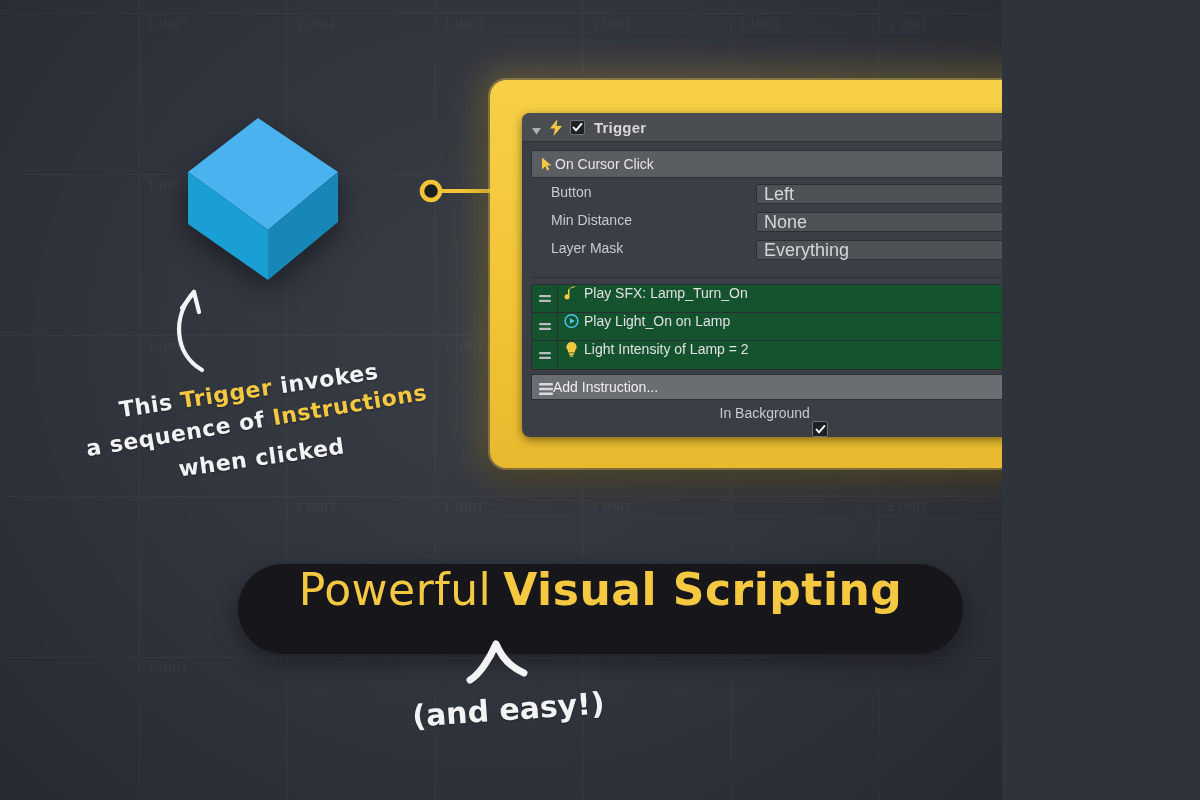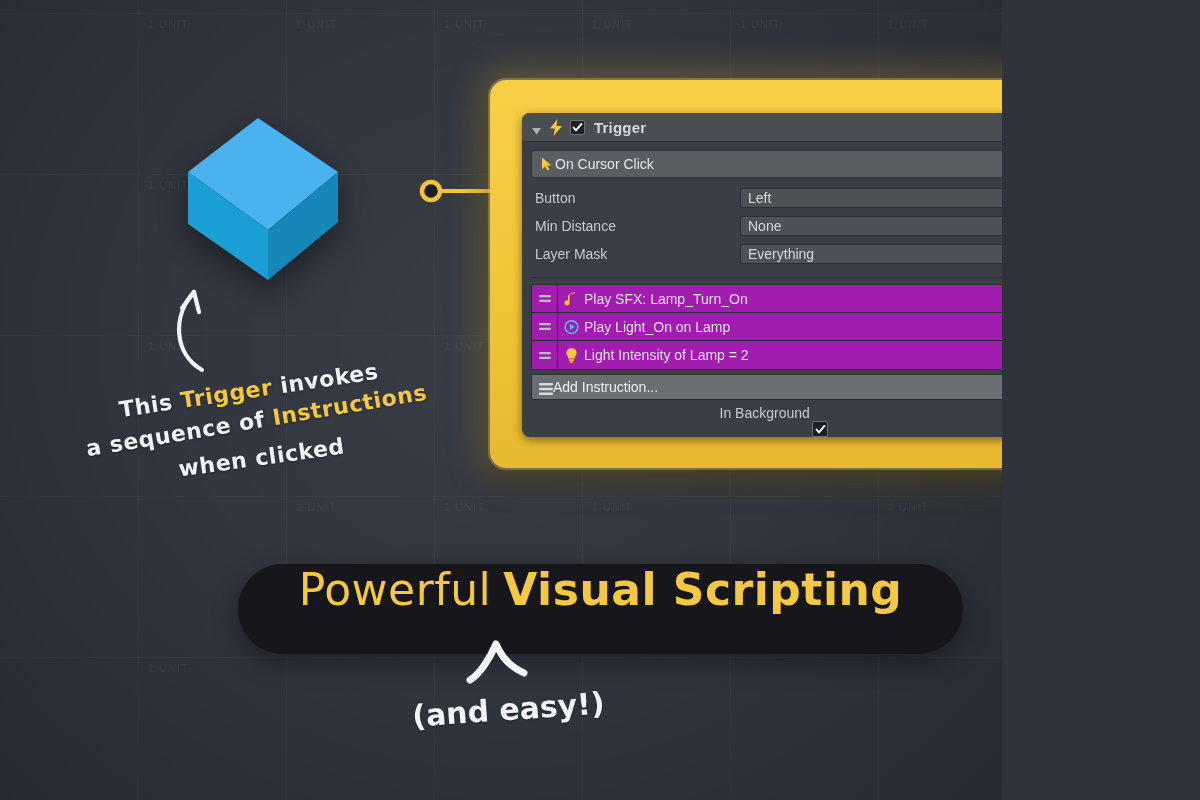--- a/index.html
+++ b/index.html
@@ -109,43 +109,43 @@
     display: flex; align-items: center;
     padding: 0 7px 0 9px;
     gap: 2px;
     margin-bottom: 6px;
   }
   .cursor-ic { width: 12px; height: 14px; flex: 0 0 auto; }
   .event-bar .label { color: #e3e5e7; font-size: 14px; }
   .event-bar .chev { margin-left: auto; width: 13px; height: 13px; opacity: .85; }
 
   .props { background: #3b3f45; padding: 0 0 7px 0; }
-  .prop-row { height: 28px; display: flex; align-items: center; }
+  .prop-row { height: 28px; display: flex; align-items: flex-start; margin-left: 16px; }
   .prop-name {
     width: 209px; flex: 0 0 auto;
     color: #c7cace; font-size: 14px; padding-left: 4px;
   }
   .prop-field {
     flex: 1 1 auto; height: 20px;
     background: #4e5257;
     border: 1px solid #2b2e32;
     border-radius: 2px;
     display: flex; align-items: center;
     padding: 0 5px 0 7px;
     position: relative;
   }
-  .prop-field .val { color: #d4d7da; font-size: 14px; }
+  .prop-field .val { color: #d4d7da; font-size: 18px; }
   .prop-field .caret { margin-left: auto; }
 
   .divider { height: 1px; background: #2c2f33; margin: 2px 0 6px 0; }
 
   .instr-list { border: 1px solid #2a2d31; border-radius: 2px; overflow: hidden; }
   .instr-row {
-    height: 28px; display: flex; align-items: center;
-    background: #a21caf;
+    height: 28px; display: flex; align-items: flex-start;
+    background: #14532d;
     border-bottom: 1px solid #2a2d31;
   }
   .instr-row:last-child { border-bottom: none; }
   .grip {
     width: 26px; height: 100%; flex: 0 0 auto;
     display: flex; align-items: center; justify-content: center;
     border-right: 1px solid #2a2d31;
   }
   .grip svg { width: 12px; height: 9px; }
   .instr-ic { width: 26px; flex: 0 0 auto; display: flex; align-items: center; justify-content: center; }

